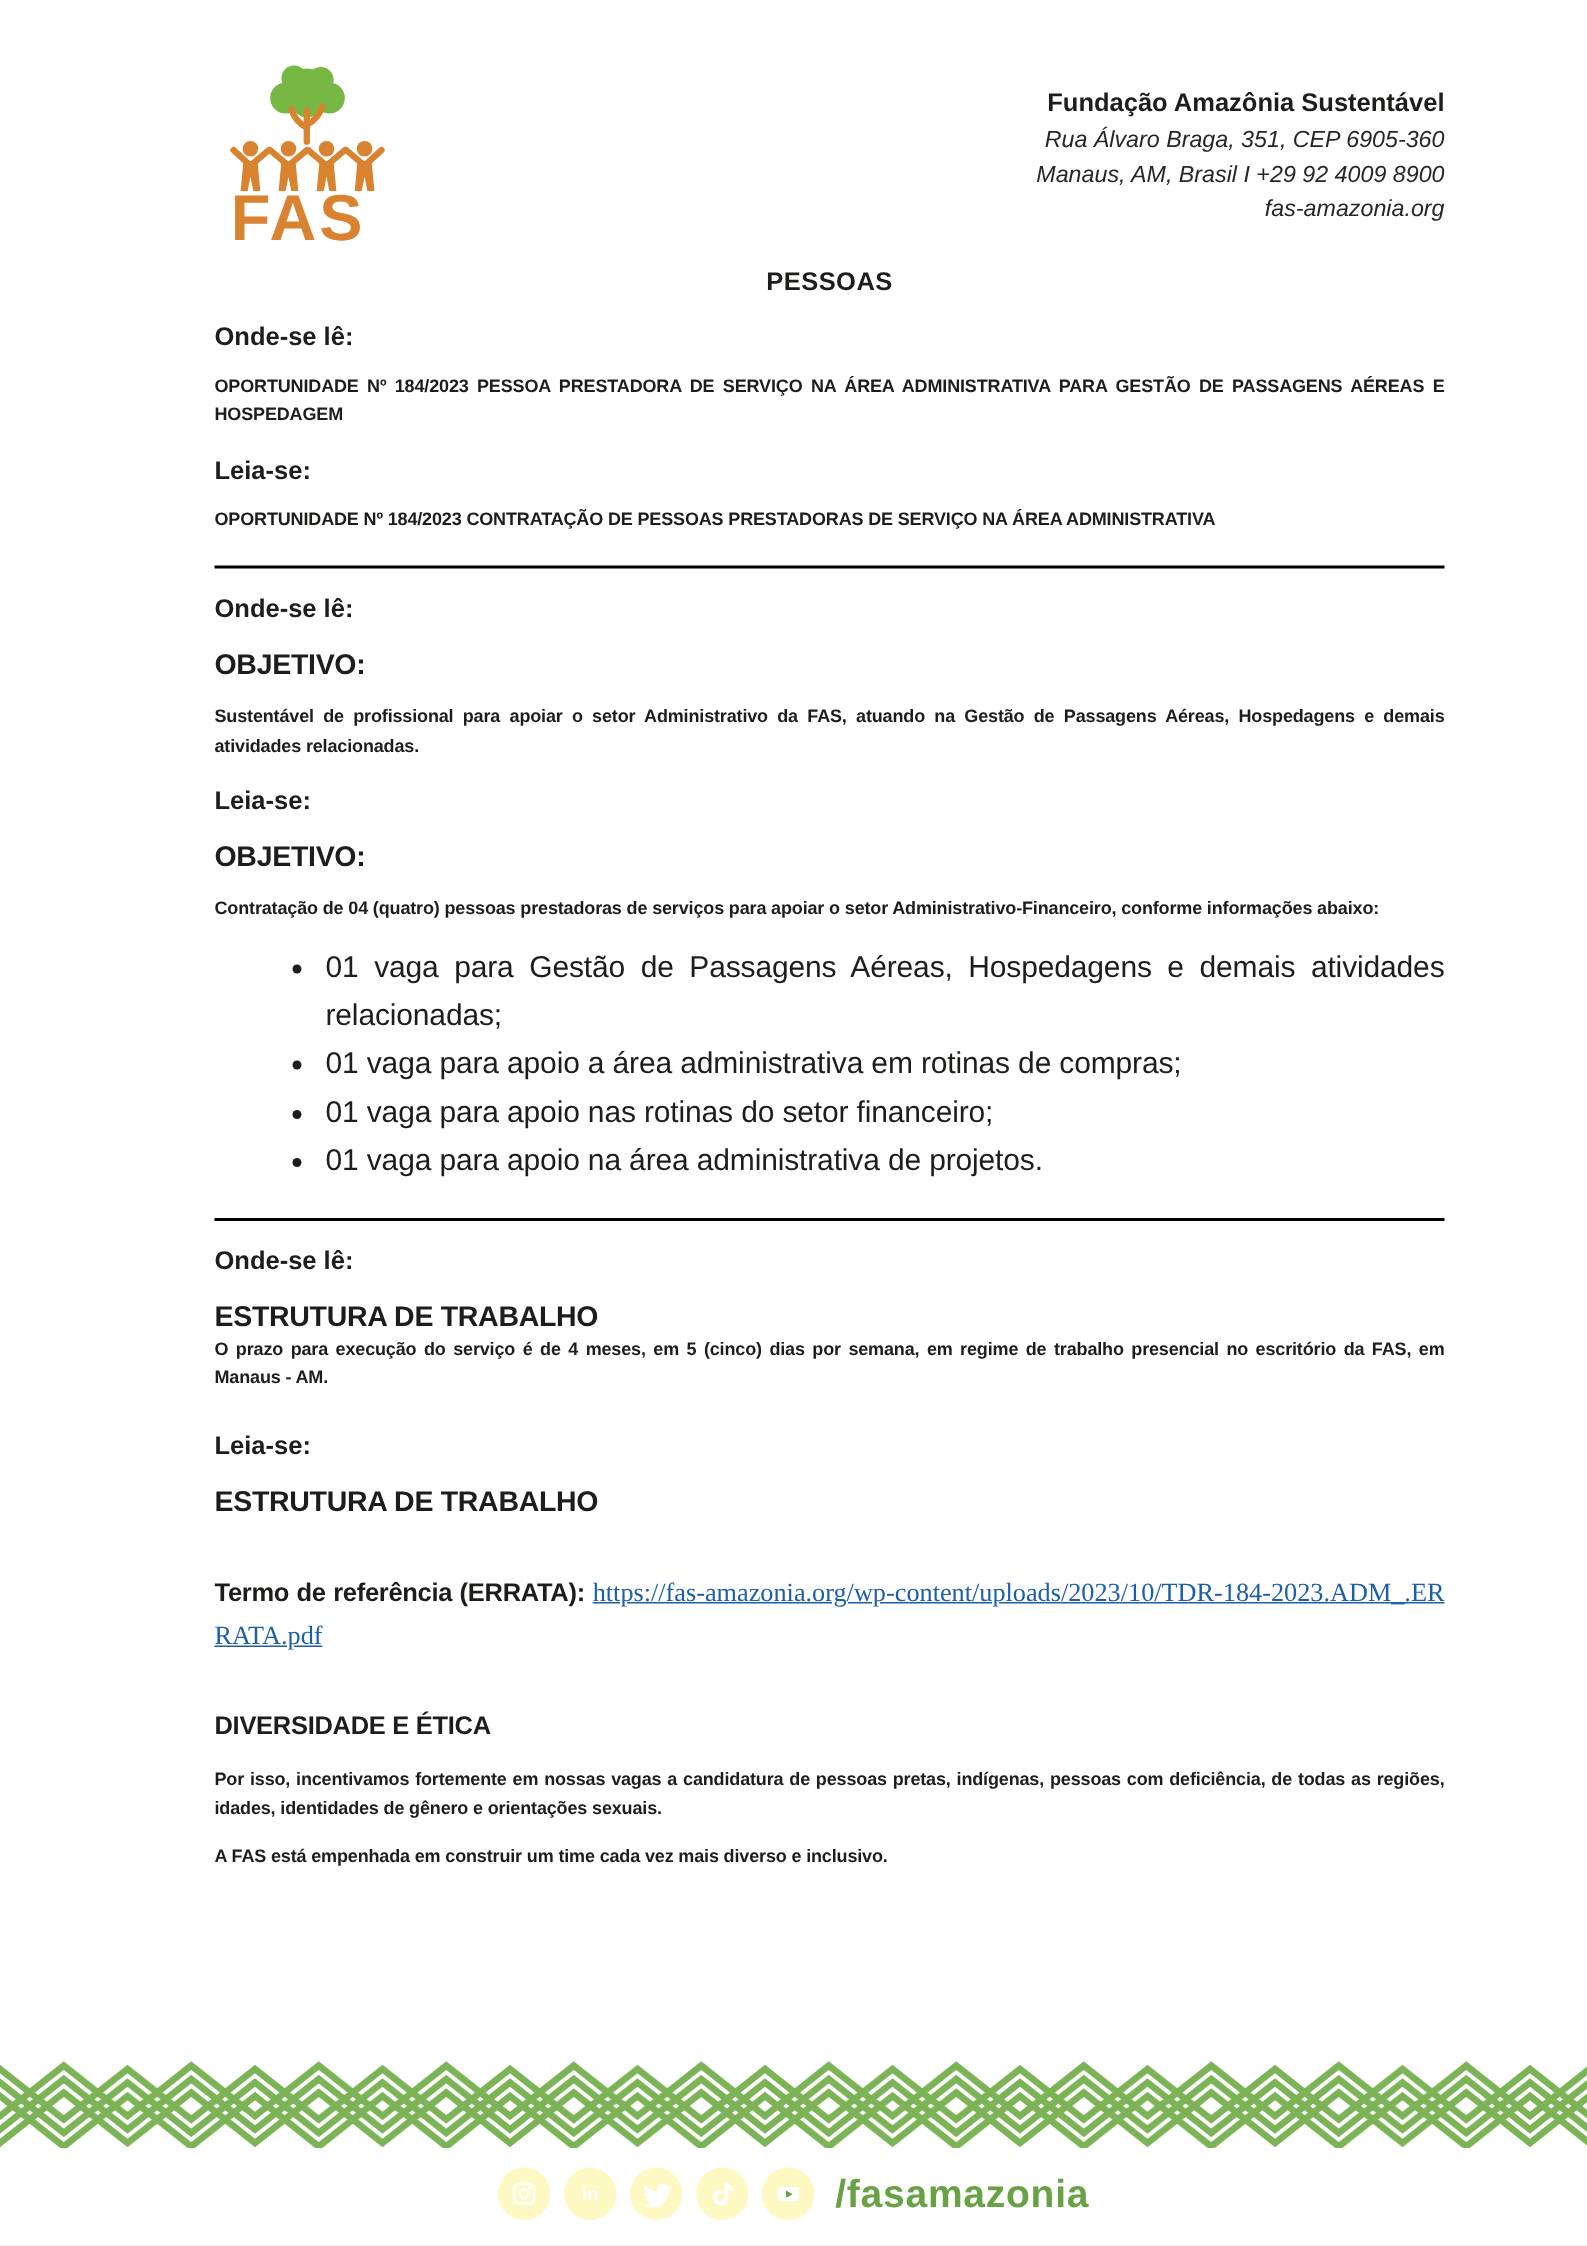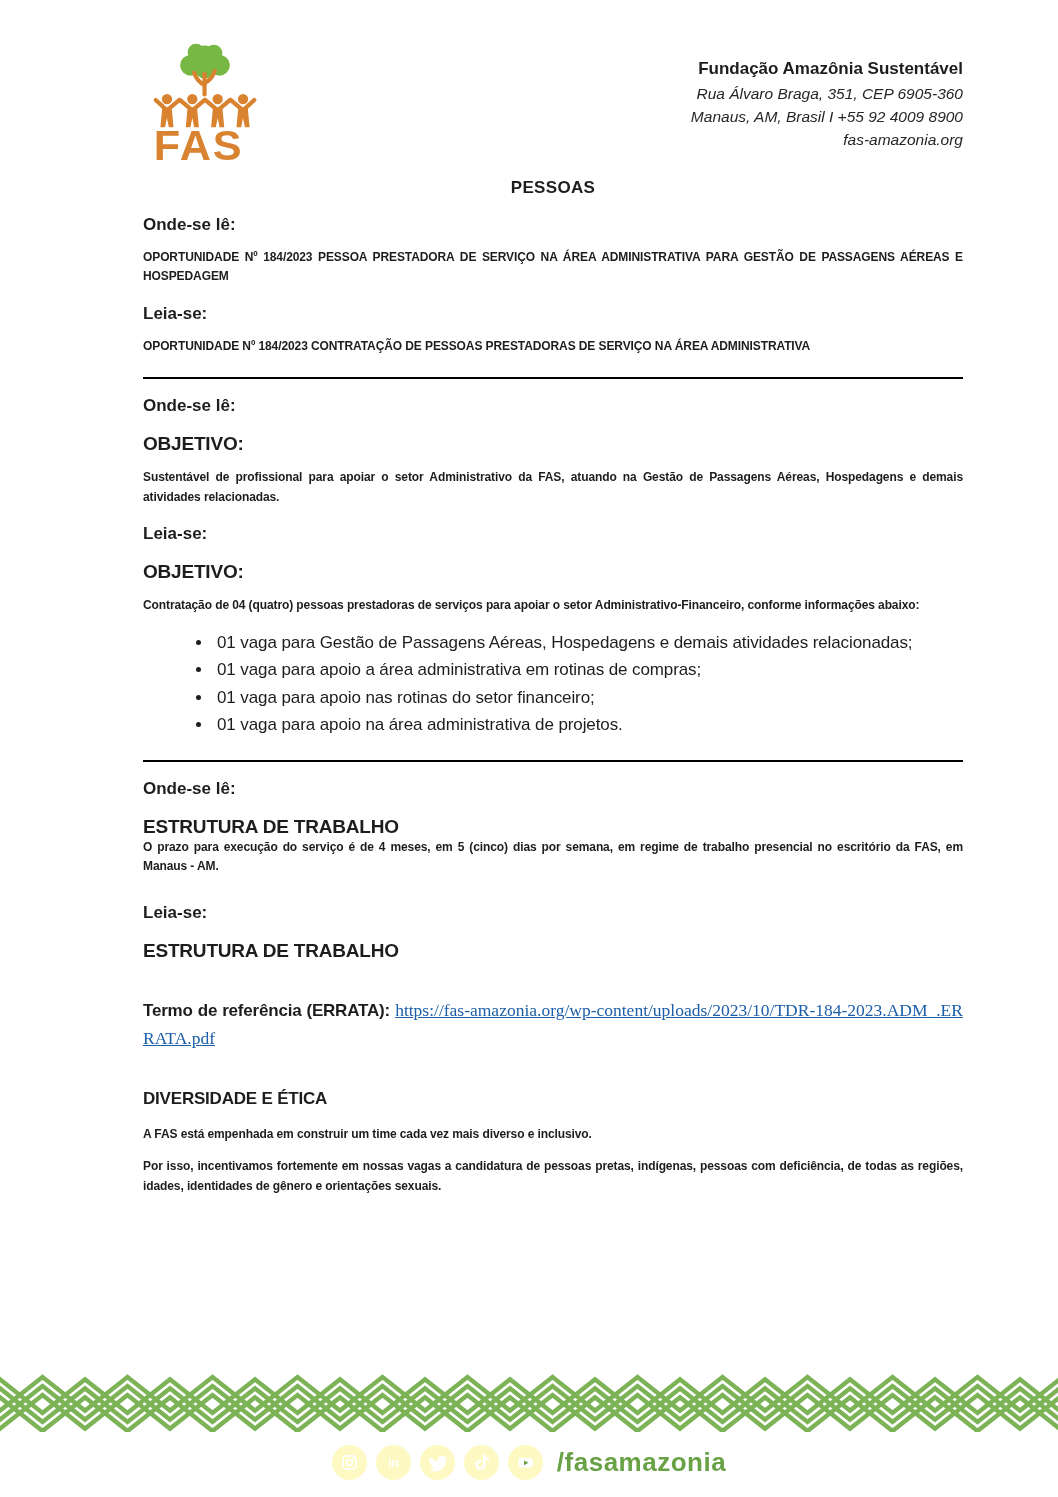--- a/index.html
+++ b/index.html
@@ -23,21 +23,21 @@
   .org-line { font-style:italic; font-size:15.5px; color:#262626; }
 
   
   .doc-title { text-align:center; font-weight:bold; font-size:17px; margin-top:14px; letter-spacing:.3px; }
   .label { font-weight:bold; font-size:17px; margin:17px 0 13px; }
   .heading { font-weight:bold; font-size:19px; margin:17px 0 0; letter-spacing:-.2px; }
   .heading.gap-below { margin-bottom:13px; }
   p.body { font-size:12px; line-height:1.62; text-align:justify; margin:0 0 13px; letter-spacing:-.1px;font-weight:bold; }
   .divider { border:none; border-top:2.5px solid #000; margin:21px 0 4px; }
   ul.vagas { margin:6px 0 18px; padding-left:70px; }
-  ul.vagas li { font-size:17px; line-height:1.62; text-align:justify; padding-left:4px; letter-spacing:-.1px; }
+  ul.vagas li { font-size:20px; line-height:1.62; text-align:justify; padding-left:4px; letter-spacing:-.1px; }
   .reference { font-size:17px; line-height:1.62; text-align:justify; margin-top:34px; }
   .reference .ref-label { font-weight:bold; letter-spacing:-.2px; }
   .reference a {
     font-family:"Liberation Serif","DejaVu Serif",serif;
     color:#1c5fa8; text-decoration:underline; word-break:break-all; font-size:17.5px;
   }
   .diversity-heading { font-weight:bold; font-size:17px; margin:36px 0 16px; letter-spacing:-.2px; }
 
   
   .page-footer { position:absolute; left:0; right:0; bottom:0; }
@@ -95,21 +95,21 @@
             <path d="M66,72 L76,72 L78,93 L73,93 L71,83 L69,93 L64,93 Z"></path>
             <path d="M93,72 L103,72 L105,93 L100,93 L98,83 L96,93 L91,93 Z"></path>
           </g>
         </g>
         <text x="3" y="128" font-size="46" font-weight="bold" letter-spacing="2" fill="#d9822f" font-family="Liberation Sans, DejaVu Sans, sans-serif">FAS</text>
       </svg>
 
       <div class="org-info">
         <div class="org-name">Fundação Amazônia Sustentável</div>
         <div class="org-line">Rua Álvaro Braga, 351, CEP 6905-360</div>
-        <div class="org-line">Manaus, AM, Brasil I +55 92 4009 8900</div>
+        <div class="org-line">Manaus, AM, Brasil I +29 92 4009 8900</div>
         <div class="org-line">fas-amazonia.org</div>
       </div>
     </div>
 
     <div class="doc-title">PESSOAS</div>
 
     <div class="label">Onde-se lê:</div>
     <p class="body">OPORTUNIDADE Nº 184/2023 PESSOA PRESTADORA DE SERVIÇO NA ÁREA ADMINISTRATIVA PARA GESTÃO DE PASSAGENS AÉREAS E HOSPEDAGEM</p>
 
     <div class="label">Leia-se:</div>
@@ -139,22 +139,22 @@
 
     <div class="label" style="margin-top:26px;">Leia-se:</div>
     <div class="heading">ESTRUTURA DE TRABALHO</div>
 
     <p class="reference">
       <span class="ref-label">Termo de referência (ERRATA):</span>
       <a href="#">https://fas-amazonia.org/wp-content/uploads/2023/10/TDR-184-2023.ADM_.ERRATA.pdf</a>
     </p>
 
     <div class="diversity-heading">DIVERSIDADE E ÉTICA</div>
+    <p class="body">Por isso, incentivamos fortemente em nossas vagas a candidatura de pessoas pretas, indígenas, pessoas com deficiência, de todas as regiões, idades, identidades de gênero e orientações sexuais.</p>
     <p class="body">A FAS está empenhada em construir um time cada vez mais diverso e inclusivo.</p>
-    <p class="body">Por isso, incentivamos fortemente em nossas vagas a candidatura de pessoas pretas, indígenas, pessoas com deficiência, de todas as regiões, idades, identidades de gênero e orientações sexuais.</p>
   </div>
 
   <div class="page-footer">
     <svg class="zigzag" viewBox="0 0 1058 58" preserveAspectRatio="none" xmlns="http://www.w3.org/2000/svg">
       <defs>
         <pattern id="zz" width="85" height="58" patternUnits="userSpaceOnUse">
           <g stroke="#7cb356" stroke-width="4.5" fill="none" stroke-linecap="square">
             <path d="M-3,3 L42.5,39 L88,3"></path>
             <path d="M-3,12 L42.5,48 L88,12"></path>
             <path d="M-3,21 L42.5,57 L88,21"></path>

